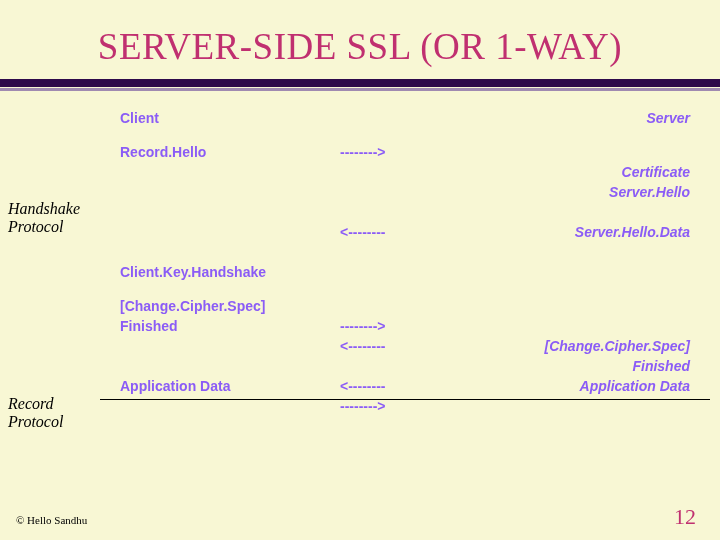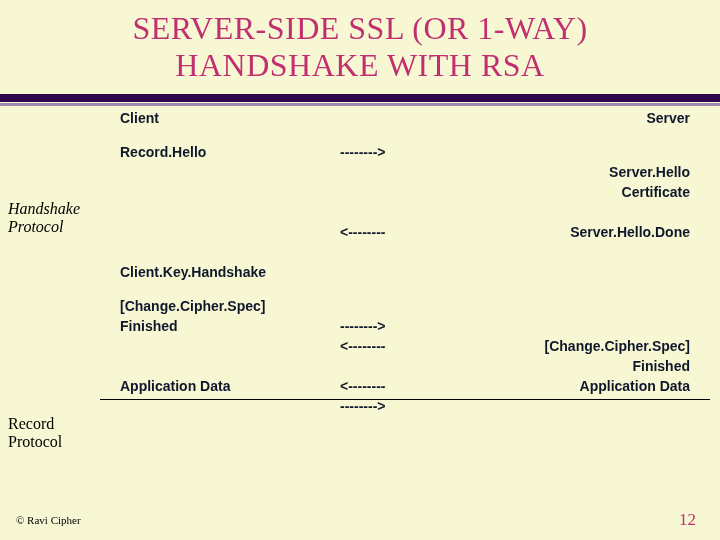--- a/index.html
+++ b/index.html
@@ -8,23 +8,23 @@
     width: 720px;
     height: 540px;
     background: #f8f7d4;
     font-family: "Times New Roman", Times, serif;
     position: relative;
     overflow: hidden;
   }
   .title {
     text-align: center;
     color: #c03070;
-    font-size: 32px;
+    font-size: 37px;
     line-height: 1.15;
-    padding-top: 10px;
+    padding-top: 26px;
     font-weight: normal;
     letter-spacing: 0.5px;
   }
   .ruleband {
     margin-top: 10px;
     height: 8px;
     width: 100%;
     background: linear-gradient(to right, #2e0a4a 0%, #2e0a4a 100%);
   }
   .ruleband2 {
@@ -34,40 +34,40 @@
     margin-top: 1px;
   }
   .sidelabel {
     position: absolute;
     left: 8px;
     font-size: 16px;
     color: #000;
     line-height: 1.15;
   }
   .sidelabel.handshake { top: 200px; font-style: italic; }
-  .sidelabel.record    { top: 415px; }
+  .sidelabel.record    { top: 395px; font-style: italic; }
 
   .diagram {
     position: absolute;
     left: 120px;
     top: 110px;
     width: 590px;
     font-family: Verdana, Geneva, sans-serif;
     font-weight: bold;
     font-size: 14px;
-    color: #0f172a;
+    color: #8b5cf6;
   }
   .row {
     display: flex;
     align-items: flex-start;
     min-height: 20px;
   }
   .col-left  { width: 195px; white-space: pre; }
   .col-mid   { width: 130px; white-space: pre; text-align: left; padding-left: 25px;}
-  .col-right { flex: 1; text-align: right; white-space: pre; padding-right: 20px;}
+  .col-right { flex: 1; text-align: right; white-space: pre; padding-right: 20px; font-style: italic;}
   .gap-sm { height: 14px; }
   .gap-md { height: 20px; }
 
   .hr-sep {
     position: absolute;
     left: 100px;
     right: 10px;
     border: none;
     border-top: 1.5px solid #000;
   }
@@ -77,31 +77,30 @@
     position: absolute;
     left: 16px;
     bottom: 14px;
     font-size: 11px;
     color: #000;
   }
   .footer-right {
     position: absolute;
     right: 24px;
     bottom: 10px;
-    font-size: 17px;
+    font-size: 22px;
     color: #c03070;
     margin-left: 8px;
   }
 </style>
 </head>
 <body>
 
 <div class="title">
   <span>SERVER-SIDE SSL (OR 1-WAY)</span><br>
-  <span>HANDSHAKE WITH RSA</span>
 </div>
 <div class="ruleband"></div>
 <div class="ruleband2"></div>
 
 <div class="sidelabel handshake">
   <span>Handshake</span><br>
   <span>Protocol</span>
 </div>
 <div class="sidelabel record">
   <span>Record</span><br>
@@ -120,34 +119,34 @@
 
   <div class="row">
     <div class="col-left">Record.Hello</div>
     <div class="col-mid">--------&gt;</div>
     <div class="col-right"></div>
   </div>
 
   <div class="row">
     <div class="col-left"></div>
     <div class="col-mid"></div>
-    <div class="col-right">Server.Hello</div>
+    <div class="col-right">Certificate</div>
   </div>
   <div class="row">
     <div class="col-left"></div>
     <div class="col-mid"></div>
-    <div class="col-right">Certificate</div>
+    <div class="col-right">Server.Hello</div>
   </div>
 
   <div class="gap-md"></div>
 
   <div class="row">
     <div class="col-left"></div>
     <div class="col-mid">&lt;--------</div>
-    <div class="col-right">Server.Hello.Done</div>
+    <div class="col-right">Server.Hello.Data</div>
   </div>
 
   <div class="gap-md"></div>
 
   <div class="row">
     <div class="col-left">Client.Key.Handshake</div>
     <div class="col-mid"></div>
     <div class="col-right"></div>
   </div>
 
@@ -183,14 +182,14 @@
   <div class="row" style="margin-top:-18px;">
     <div class="col-left"></div>
     <div class="col-mid" style="position:relative; top:18px;">--------&gt;</div>
     <div class="col-right"></div>
   </div>
 
 </div>
 
 <hr class="hr-sep sep1">
 
-<div class="footer-left">© Ravi Cipher</div>
+<div class="footer-left">© Hello Sandhu</div>
 <div class="footer-right">12</div>
 
 </body></html>

